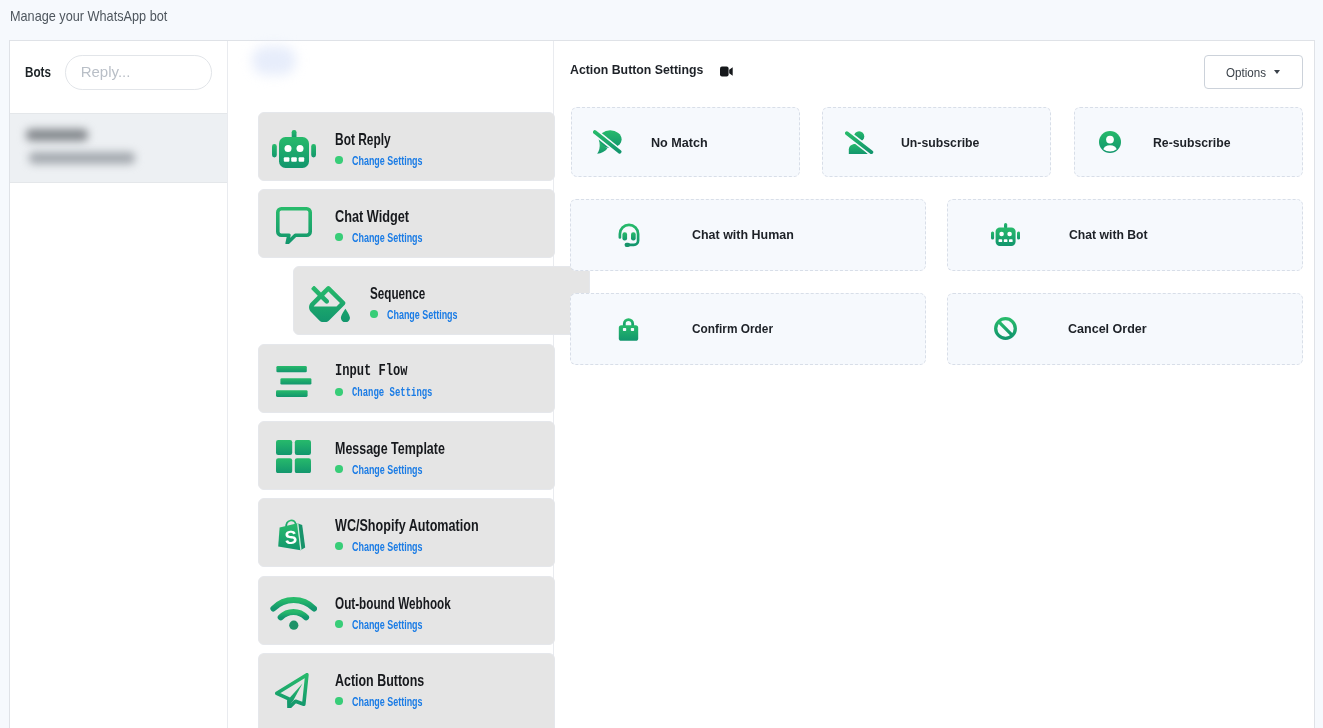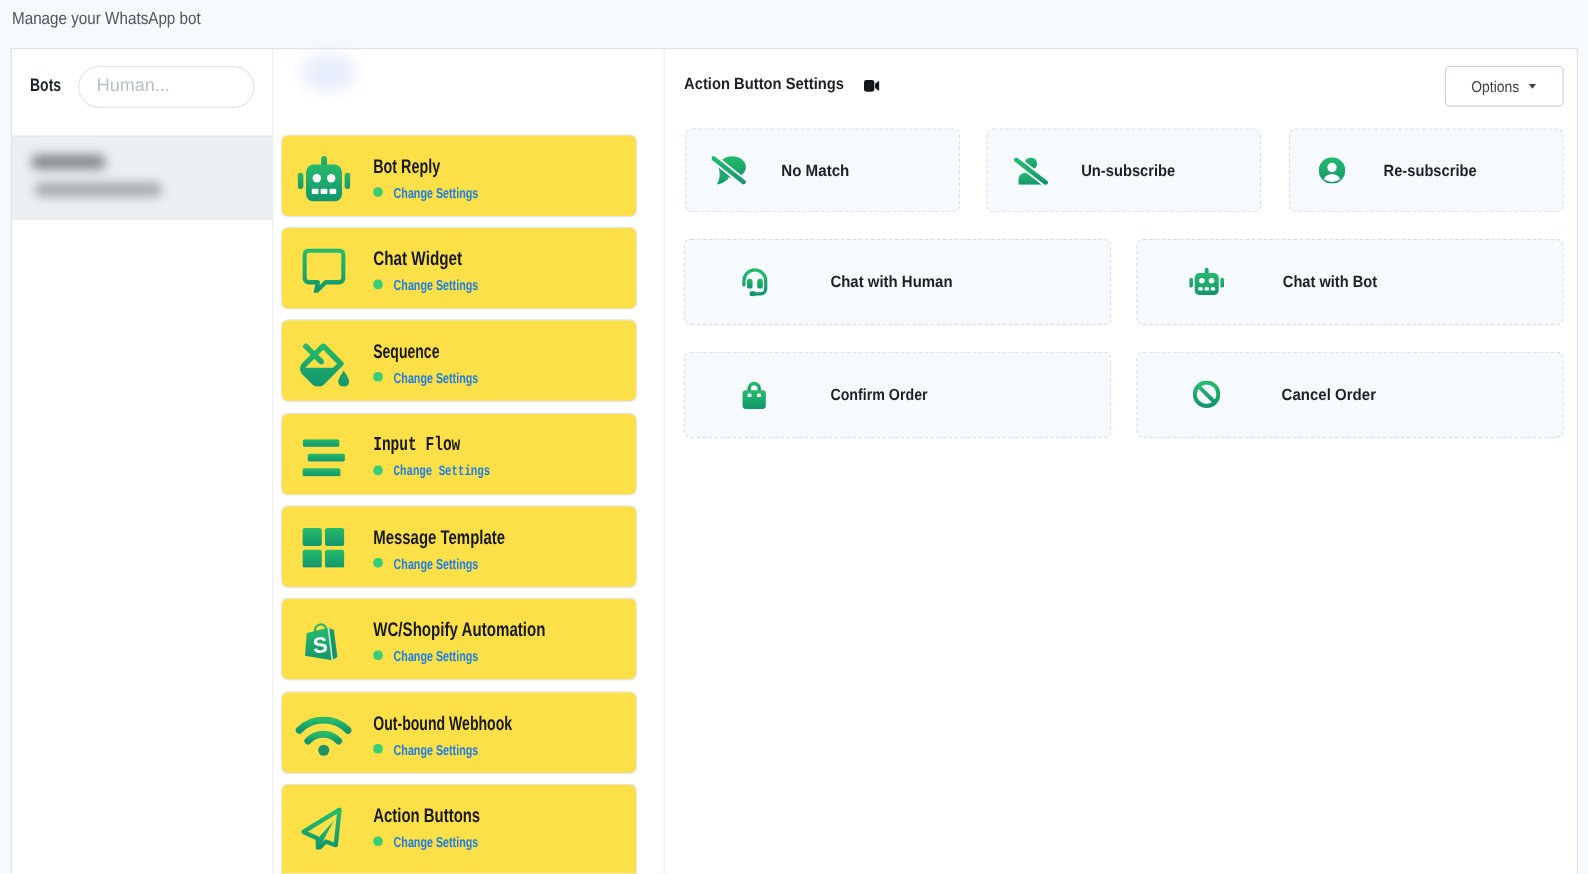--- a/index.html
+++ b/index.html
@@ -3,21 +3,21 @@
 <meta charset="utf-8">
 <style>
   * { margin:0; padding:0; box-sizing:border-box; }
   html,body { width:1323px; height:728px; overflow:hidden; background:#f6f9fd;
     font-family:"Liberation Sans", sans-serif; }
   .abs { position:absolute; }
   #page { position:relative; width:1323px; height:728px; }
   #panel { position:absolute; left:9px; top:40px; width:1306px; height:688px;
     background:#fff; border:1px solid #dfe2e7; border-bottom:none; }
   .vline { position:absolute; top:41px; height:687px; width:1px; background:#e9ebef; }
-  .midcard { position:absolute; left:234px; width:297px; height:69px; background:#fde047;
+  .midcard { position:absolute; left:258px; width:297px; height:69px; background:#e5e5e5;
     border:1px solid #e5e7eb; border-radius:6px;text-align:center; }
   .mtitle { position:absolute; left:75.5px; top:18.4px; font-size:16.5px; font-weight:bold;
     color:#17191d; line-height:1; transform-origin:0 0; white-space:nowrap; }
   .mdot { position:absolute; left:76.3px; top:43.4px; width:7.4px; height:7.4px; border-radius:50%; background:#38cd78; }
   .mlink { position:absolute; left:93.3px; top:42.1px; font-size:12px; font-weight:bold;
     color:#1b7ce5; line-height:1; transform:scaleX(0.745); transform-origin:0 0; white-space:nowrap; }
   .acard { position:absolute; background:#f6f9fd; border:1px dashed #d8dee8; border-radius:6px; }
   .alabel { position:absolute; top:0; height:100%; display:flex; align-items:center;
     font-size:13.5px; font-weight:bold; color:#1d2127; transform-origin:0 50%; white-space:nowrap; }
   .aicon { position:absolute; }
@@ -35,21 +35,21 @@
   </svg>
 
   <div class="abs" style="left:9.5px; top:8.9px; font-size:14.5px; line-height:1; color:#4e565e; transform:scaleX(0.875); transform-origin:0 0; white-space:nowrap;">Manage your WhatsApp bot</div>
 
   <div id="panel"></div>
   <div class="vline" style="left:227px;"></div>
   <div class="vline" style="left:553px;"></div>
 
   <div class="abs" style="left:25px; top:64.2px; font-size:15px; font-weight:bold; line-height:1; color:#1d2327; transform:scaleX(0.778); transform-origin:0 0;">Bots</div>
   <div class="abs" style="left:64.9px; top:55.3px; width:147px; height:34.3px; border:1px solid #e2e5e9; border-radius:17.2px; background:#fff;"></div>
-  <div class="abs" style="left:80.7px; top:64.2px; font-size:15px; line-height:1; color:#b9bfc7;">Human...</div>
+  <div class="abs" style="left:80.7px; top:64.2px; font-size:15px; line-height:1; color:#b9bfc7;">Reply...</div>
   <div class="abs" style="left:10px; top:112.7px; width:217px; height:70px; background:#edf0f3; border-top:1px solid #e4e7ea; border-bottom:1px solid #e4e7ea;"></div>
   <div class="abs" style="left:26px; top:128.5px; width:62px; height:12px; background:#83878c; border-radius:5px; filter:blur(4.5px);"></div>
   <div class="abs" style="left:29px; top:152px; width:106px; height:12px; background:#a4a9af; border-radius:5px; filter:blur(4.5px);"></div>
 
   <div class="abs" style="left:252px; top:46px; width:44px; height:29px; background:#e7edfb; border-radius:14px; filter:blur(6px);"></div>
 
   <div class="midcard" style="top:112px;">
     <div class="abs" style="left:12.7px; top:17.0px;"><svg width="44" height="38" viewBox="0 0 44 38">
           <rect x="19.7" y="0" width="4.8" height="9" rx="2.2" fill="url(#gg)"></rect>
           <rect x="7" y="7" width="30" height="31" rx="6.5" fill="url(#gg)"></rect>
@@ -66,21 +66,21 @@
     <div class="mlink">Change Settings</div>
   </div>
   <div class="midcard" style="top:189px;">
     <div class="abs" style="left:16.9px; top:16.9px;"><svg width="36" height="37" viewBox="0 0 36 37">
           <path d="M5.3 1.8 H30.7 A3.5 3.5 0 0 1 34.2 5.3 V24.7 A3.5 3.5 0 0 1 30.7 28.2 H19.4 L11.2 36.2 L12.9 28.2 H5.3 A3.5 3.5 0 0 1 1.8 24.7 V5.3 A3.5 3.5 0 0 1 5.3 1.8 Z" fill="none" stroke="url(#gg)" stroke-width="3.6" stroke-linejoin="round"></path>
         </svg></div>
     <div class="mtitle" style="transform:scaleX(0.771);">Chat Widget</div>
     <div class="mdot"></div>
     <div class="mlink">Change Settings</div>
   </div>
-  <div class="midcard" style="top:266px;">
+  <div class="midcard" style="top:266px;margin-left:35px;">
     <div class="abs" style="left:14.6px; top:18.8px;"><svg width="41" height="36.4" viewBox="0 0 576 512">
           <path fill="url(#gg)" d="M512 320s-64 92.65-64 128c0 35.35 28.66 64 64 64s64-28.65 64-64-64-128-64-128zm-9.37-102.94L294.94 9.37C288.69 3.12 280.5 0 272.31 0s-16.38 3.12-22.62 9.37l-81.58 81.58L81.93 4.76c-6.25-6.25-16.38-6.25-22.62 0L36.69 27.38c-6.24 6.25-6.24 16.38 0 22.62l86.19 86.18-94.76 94.76c-37.49 37.48-37.49 98.26 0 135.75l117.19 117.19c18.74 18.74 43.31 28.12 67.87 28.12 24.57 0 49.13-9.37 67.87-28.12l221.57-221.57c12.5-12.5 12.5-32.75 0-45.25zm-116.22 70.97H65.93c1.36-3.84 3.57-7.98 7.43-11.83l13.15-13.15 81.61-81.61 58.6 58.6c12.49 12.49 32.75 12.49 45.24 0s12.49-32.75 0-45.24l-58.6-58.6 58.95-58.95 162.44 162.44-48.34 48.34z"></path>
         </svg></div>
     <div class="mtitle" style="transform:scaleX(0.708);">Sequence</div>
     <div class="mdot"></div>
     <div class="mlink">Change Settings</div>
   </div>
   <div class="midcard" style="top:344px;font-family:Liberation Mono, monospace;">
     <div class="abs" style="left:16.9px; top:21.1px;"><svg width="36" height="31" viewBox="0 0 36 31">
           <rect x="0.4" y="0" width="30.4" height="6.3" rx="1.3" fill="url(#gg)"></rect>

